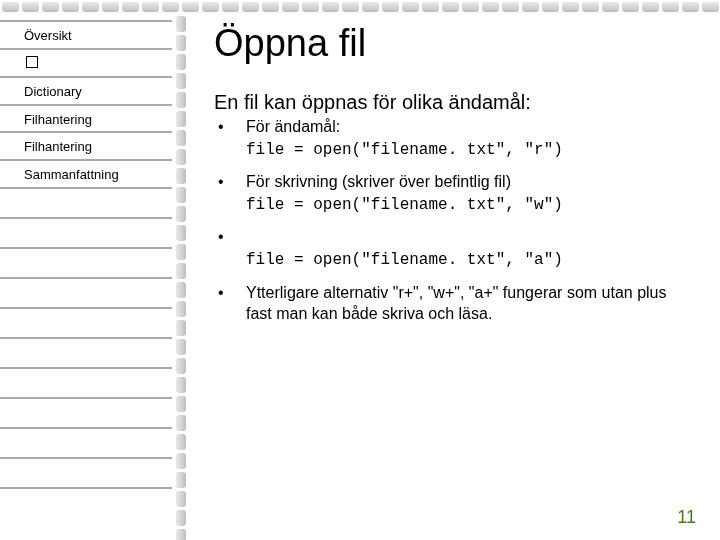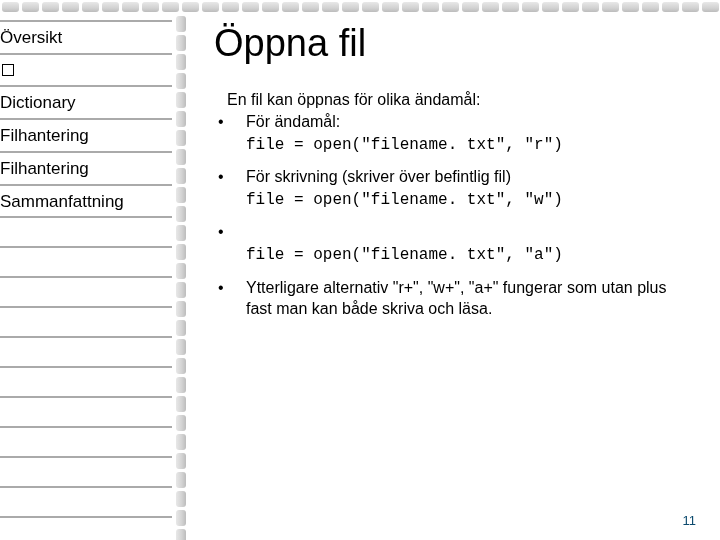--- a/index.html
+++ b/index.html
@@ -46,23 +46,23 @@
     padding-top: 2px;
   }
   .divider-vert .vdot {
     width: 10px;
     height: 16px;
     border-radius: 3px;
     background: linear-gradient(to right, #e8e8e8 0%, #d2d2d2 60%, #bcbcbc 100%);
     flex: 0 0 auto;
   }
   .side-item {
-    font-size: 17px;
+    font-size: 13px;
     color: #000;
-    padding: 6px 10px 4px 0;
+    padding: 6px 10px 4px 24px;
     border-bottom: 2px solid #aaa;
     margin-right: 14px;
     cursor: pointer;
     line-height: 1.22;
   }
   .side-item.first {
     border-top: 2px solid #aaa;
   }
   .side-item .sq {
     display: inline-block;
@@ -84,23 +84,22 @@
   }
   h1 {
     font-family: Verdana, Arial, sans-serif;
     font-weight: normal;
     font-size: 38px;
     text-align: left;
     margin-bottom: 26px;
     color: #000;
   }
   .intro {
-    font-size: 16px;
+    font-size: 20px;
     margin-bottom: 2px;
-    margin-left: 13px;
   }
   ul.bullets {
     list-style: none;
     padding: 0;
     font-size: 16px;
   }
   ul.bullets > li {
     display: flex;
     margin-bottom: 10px;
     line-height: 1.35;
@@ -115,22 +114,22 @@
     flex: 1;
   }
   code, .code {
     font-family: "Courier New", monospace;
     font-size: 16px;
   }
   .pagenum {
     position: absolute;
     bottom: 12px;
     right: 24px;
-    font-size: 13px;
-    color: #0c4a6e;
+    font-size: 18px;
+    color: #4d7c0f;
   }
 </style>
 </head>
 <body>
 
 <div class="topbar">
     <div class="dot"></div>
     <div class="dot"></div>
     <div class="dot"></div>
     <div class="dot"></div>

